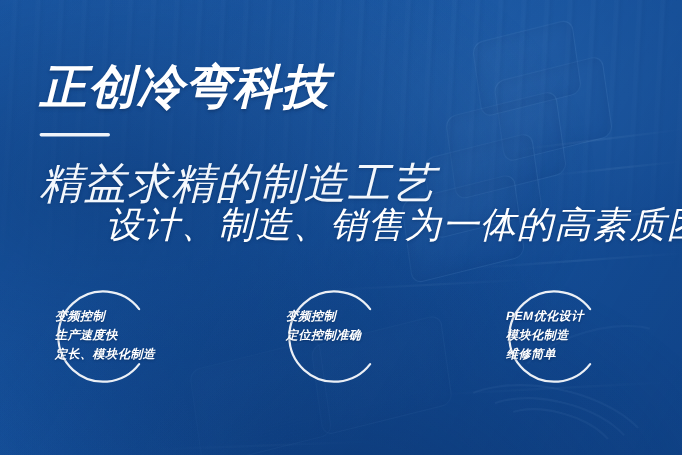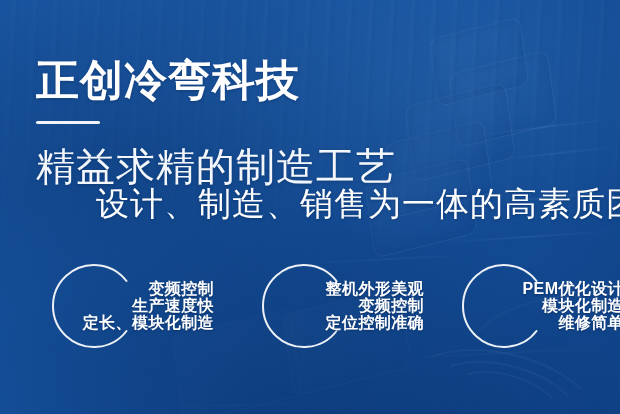--- a/index.html
+++ b/index.html
@@ -97,20 +97,21 @@
   .bg-vignette {
     background:
       radial-gradient(ellipse 120% 110% at 18% 40%, rgba(8,45,100,0.42), rgba(8,45,100,0) 58%),
       radial-gradient(ellipse 100% 100% at 50% 115%, rgba(8,42,96,0.40), rgba(8,42,96,0) 62%);
   }
 
   
   .content {
     position: absolute;
     inset: 0;
+    font-style: italic;
   }
 
   .title {
     position: absolute;
     left: 36px;
     top: 56px;
     font-size: 43px;
     font-weight: 700;
     letter-spacing: 1px;
     color: #ffffff;
@@ -174,26 +175,26 @@
   .arc-path {
     fill: none;
     stroke: #ffffff;
     stroke-width: 2;
     stroke-linecap: round;
     opacity: 0.92;
   }
 
   .feature-text {
     position: absolute;
-    left: 36px;
+    left: 20px;
     top: 22px;
     width: 148px;
-    text-align: right;
+    text-align: left;
     color: #ffffff;
-    font-size: 16px;
+    font-size: 11px;
     font-weight: 700;
     line-height: 17px;
     letter-spacing: 0.4px;
     text-shadow: 0 1px 2px rgba(5,30,70,0.45);
   }
   .feature-text .ln { display: block; white-space: nowrap; }
 </style>
 </head>
 <body>
 
@@ -243,21 +244,20 @@
         <span class="ln">生产速度快</span>
         <span class="ln">定长、模块化制造</span>
       </div>
     </div>
 
     <div class="feature f2">
       <svg class="arc-svg" viewBox="0 0 96 96">
         <path class="arc-path" d="M 78.5 23 A 41 41 0 1 0 78.5 73"></path>
       </svg>
       <div class="feature-text">
-        <span class="ln">整机外形美观</span>
         <span class="ln">变频控制</span>
         <span class="ln">定位控制准确</span>
       </div>
     </div>
 
     <div class="feature f3">
       <svg class="arc-svg" viewBox="0 0 96 96">
         <path class="arc-path" d="M 78.5 23 A 41 41 0 1 0 78.5 73"></path>
       </svg>
       <div class="feature-text">

